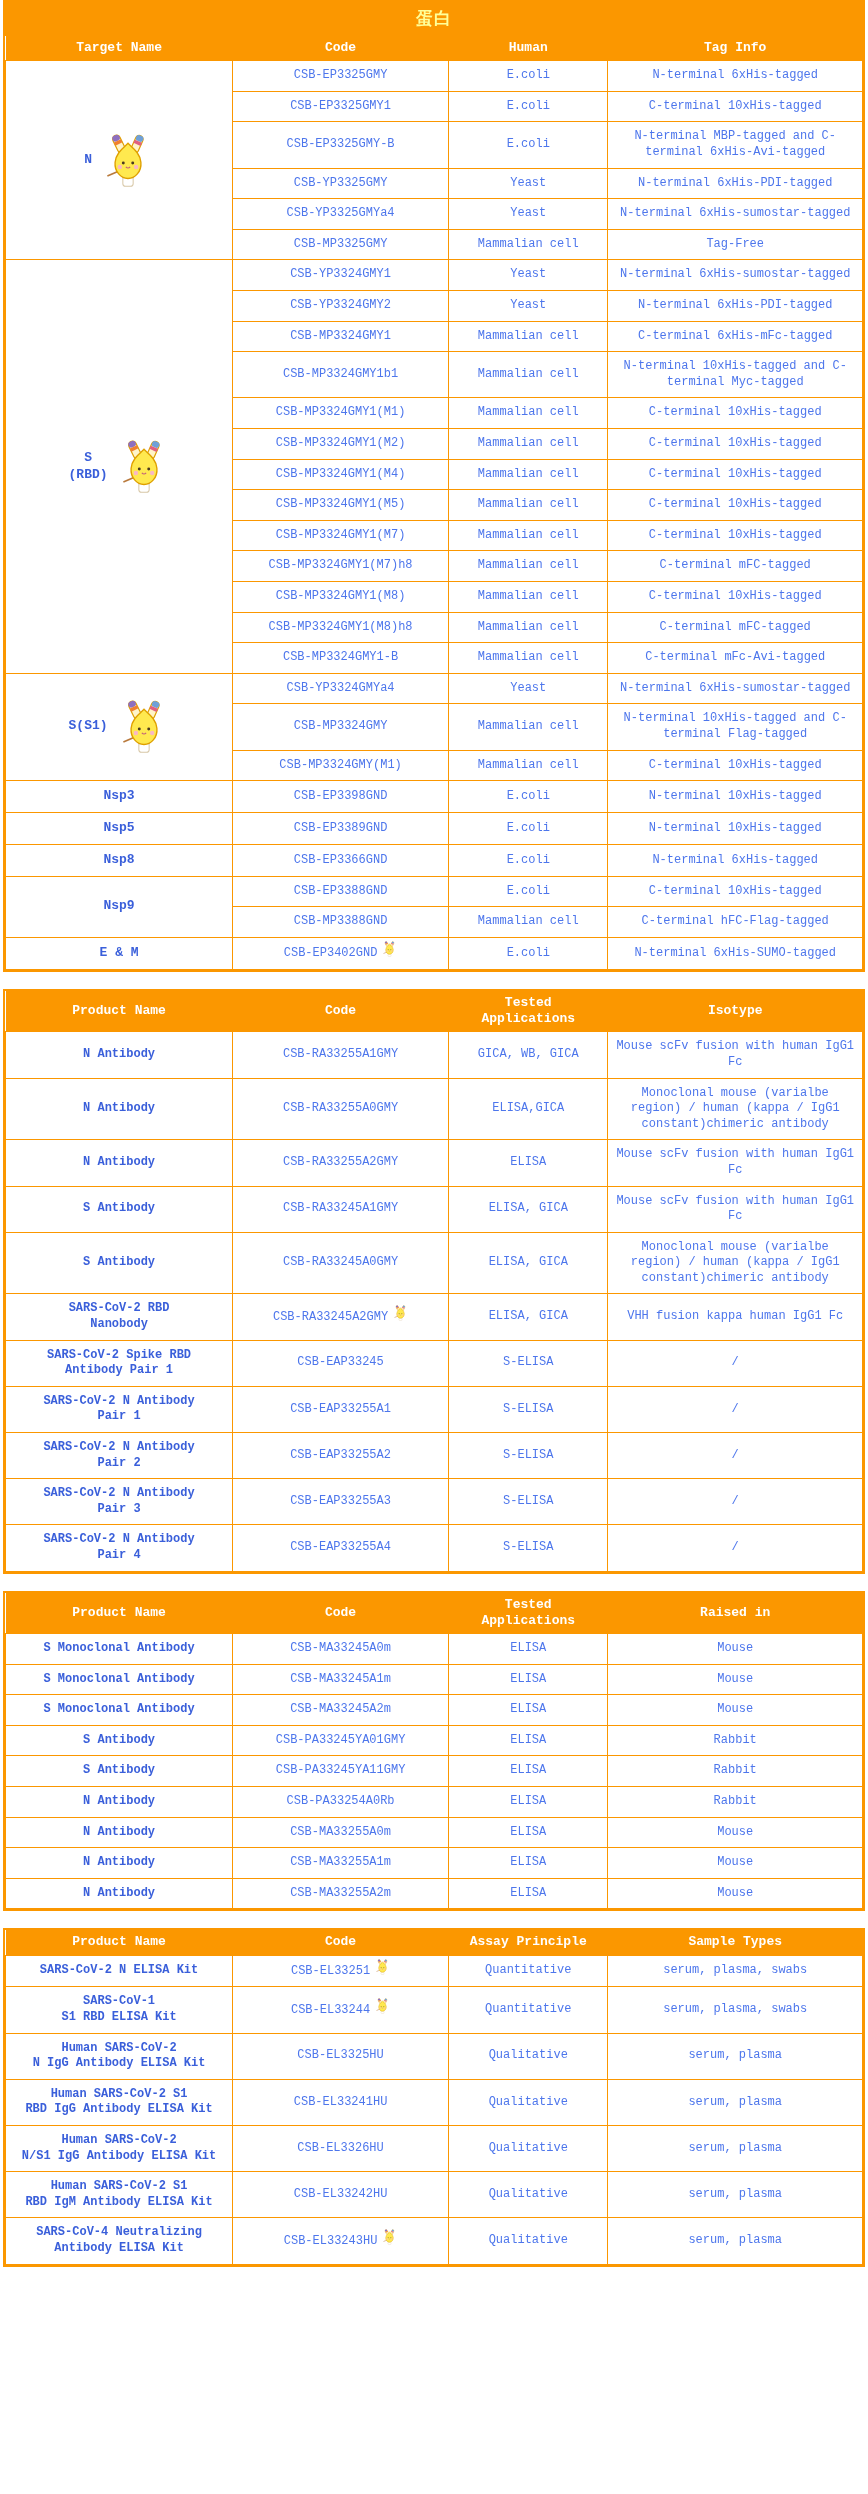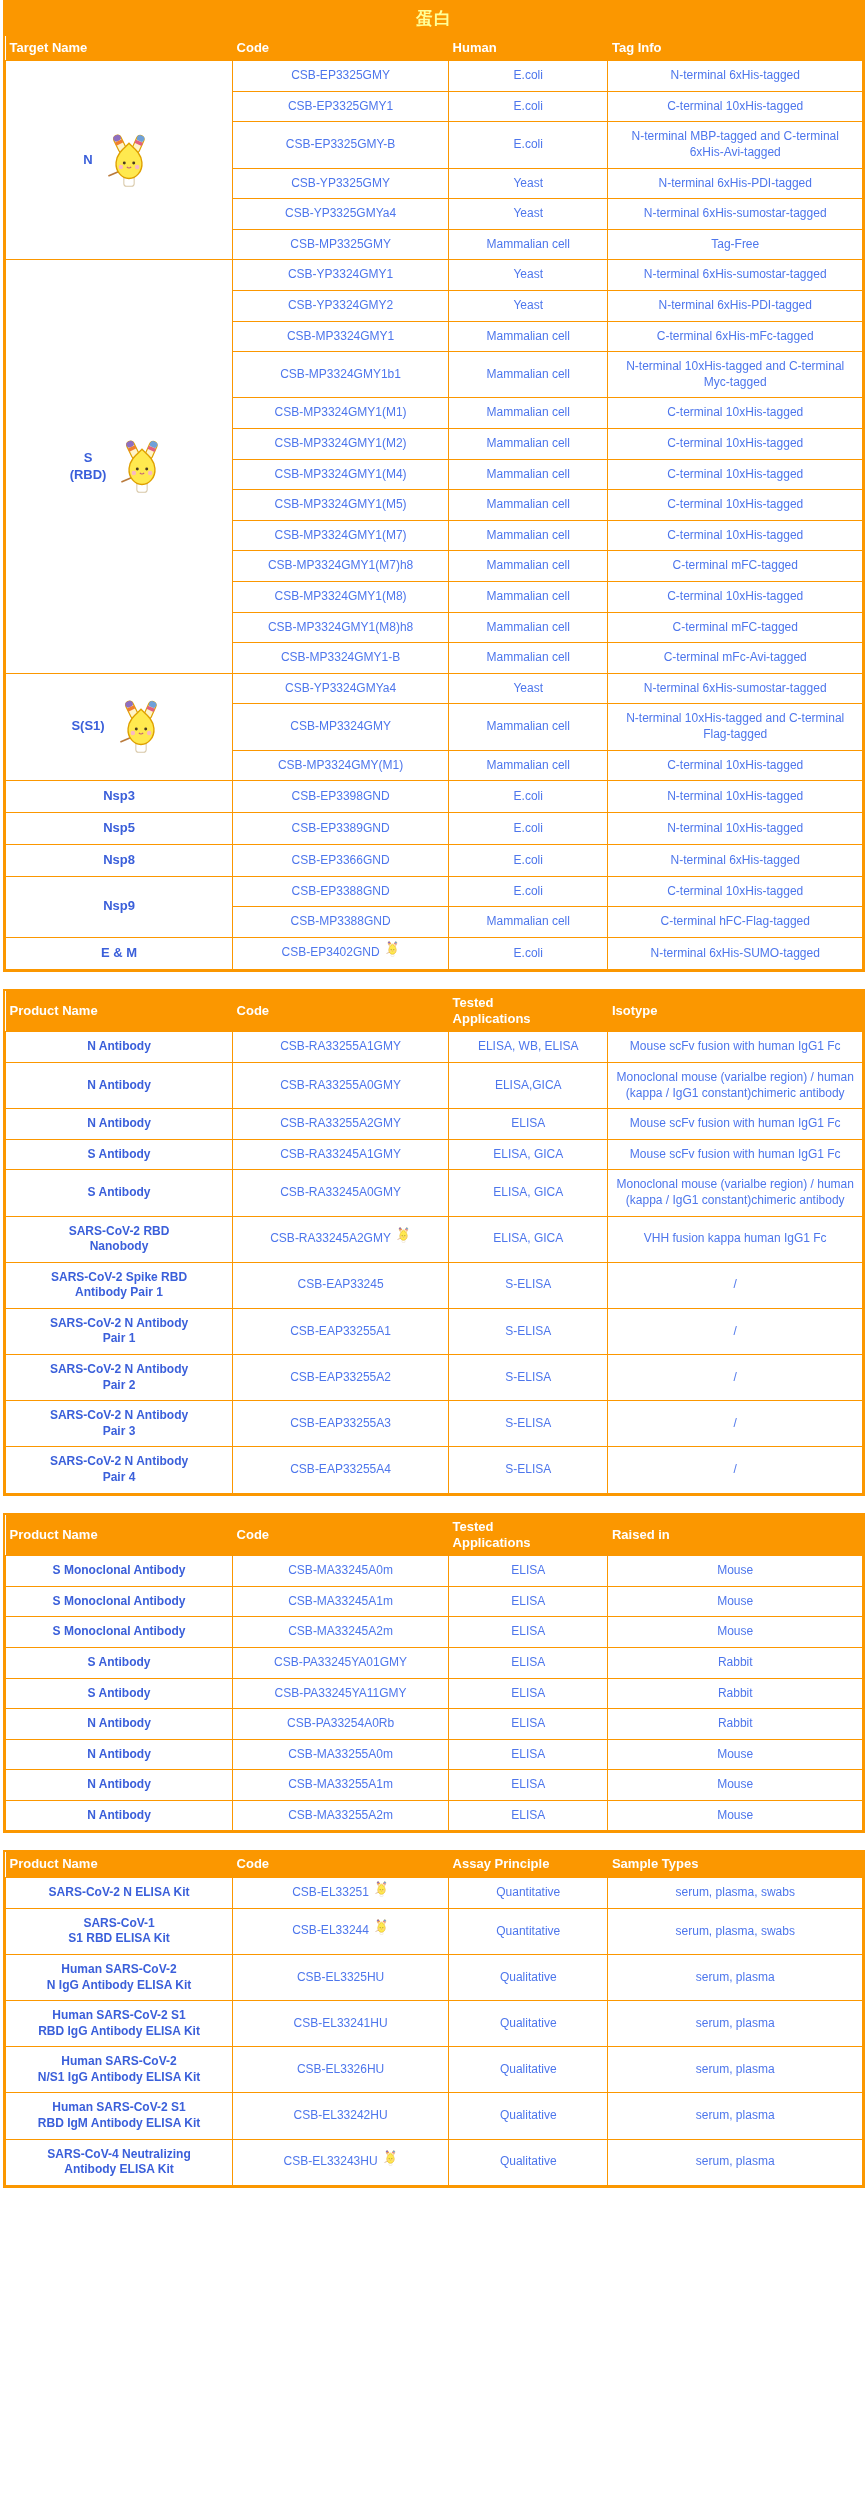--- a/index.html
+++ b/index.html
@@ -3,32 +3,32 @@
 <meta charset="utf-8">
 <style>
   :root{
     --orange:#FB9700;
     --title-yellow:#FFFF99;
     --name-blue:#3A5FDA;
     --value-blue:#4D76EC;
   }
   html,body{margin:0;padding:0;background:#fff;}
   body{width:868px;font-family:"Liberation Sans",sans-serif;}
-  main{padding:0 2px;}
+  main{padding:0 2px;font-family:Liberation Mono, monospace;}
   section.tbl{border:2px solid var(--orange);margin:0 1px 17px 1px;background:#fff;}
   .title-bar{
     background:var(--orange);color:var(--title-yellow);
     font-weight:bold;font-size:17px;text-align:center;
     padding:5px 0 6px 0;letter-spacing:1px;
   }
   table{border-collapse:collapse;width:100%;table-layout:fixed;}
   col.c1{width:26.5%} col.c2{width:25.2%} col.c3{width:18.6%} col.c4{width:29.7%}
   thead th{
     background:var(--orange);color:#fff;font-size:13px;font-weight:bold;
-    padding:4px 4px;border:none;text-align:left;line-height:1.25;
+    padding:4px 4px;border:none;text-align:center;line-height:1.25;
   }
   thead th .narrow{display:inline-block;max-width:100px;}
   tbody td{
     border:1px solid var(--orange);
     text-align:center;vertical-align:middle;
     font-size:12px;color:var(--value-blue);
     padding:7px 5px;line-height:1.3;background:#fff;
     word-wrap:break-word;
   }
   td.name, td.target{font-weight:bold;color:var(--name-blue);white-space:pre-line;}
@@ -293,21 +293,21 @@
             <th><span>Product Name</span></th>
             <th><span>Code</span></th>
             <th><span class="narrow">Tested Applications</span></th>
             <th><span>Isotype</span></th>
           </tr>
         </thead>
         <tbody>
           <tr>
             <td class="name">N Antibody</td>
             <td><a class="code">CSB-RA33255A1GMY</a></td>
-            <td>ELISA, WB, ELISA</td>
+            <td>GICA, WB, GICA</td>
             <td>Mouse scFv fusion with human IgG1 Fc</td>
           </tr>
           <tr>
             <td class="name">N Antibody</td>
             <td><a class="code">CSB-RA33255A0GMY</a></td>
             <td>ELISA,GICA</td>
             <td>Monoclonal mouse (varialbe region) / human (kappa / IgG1 constant)chimeric antibody</td>
           </tr>
           <tr>
             <td class="name">N Antibody</td>

